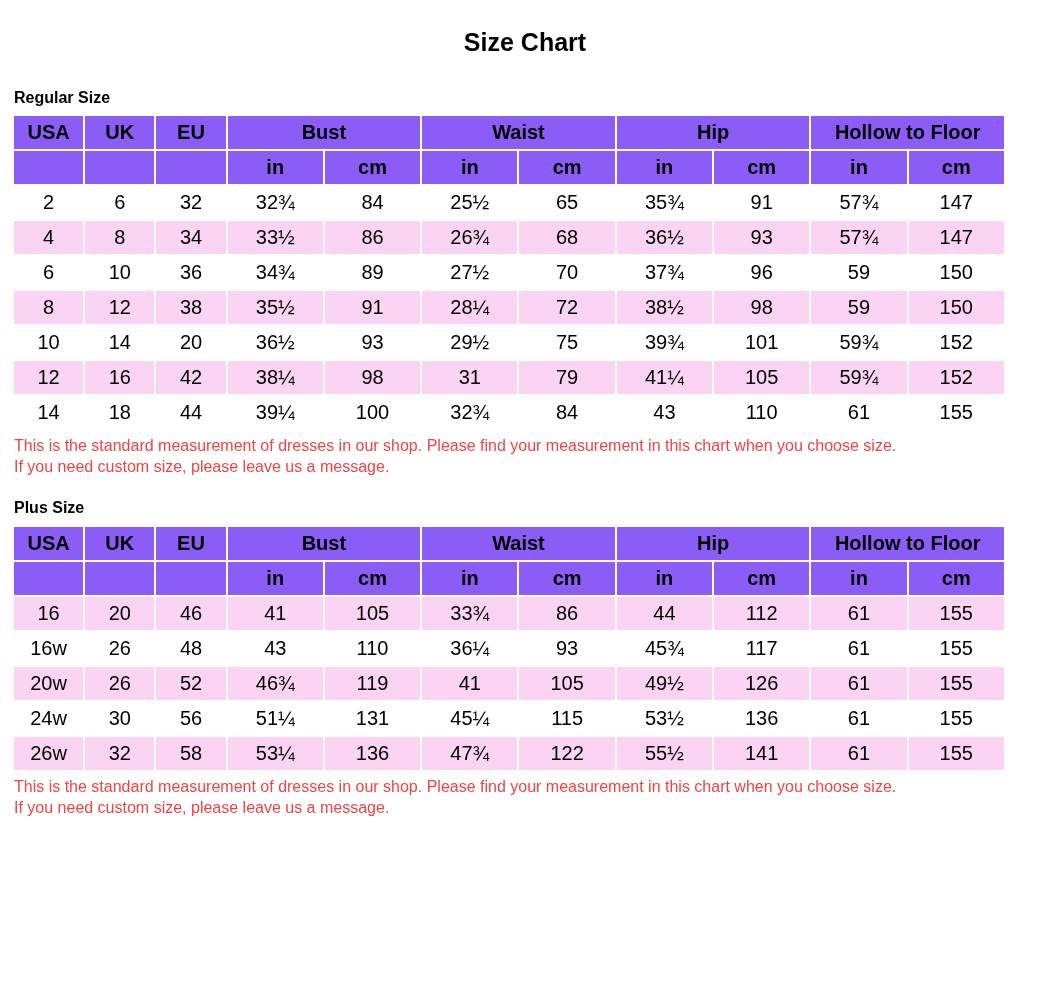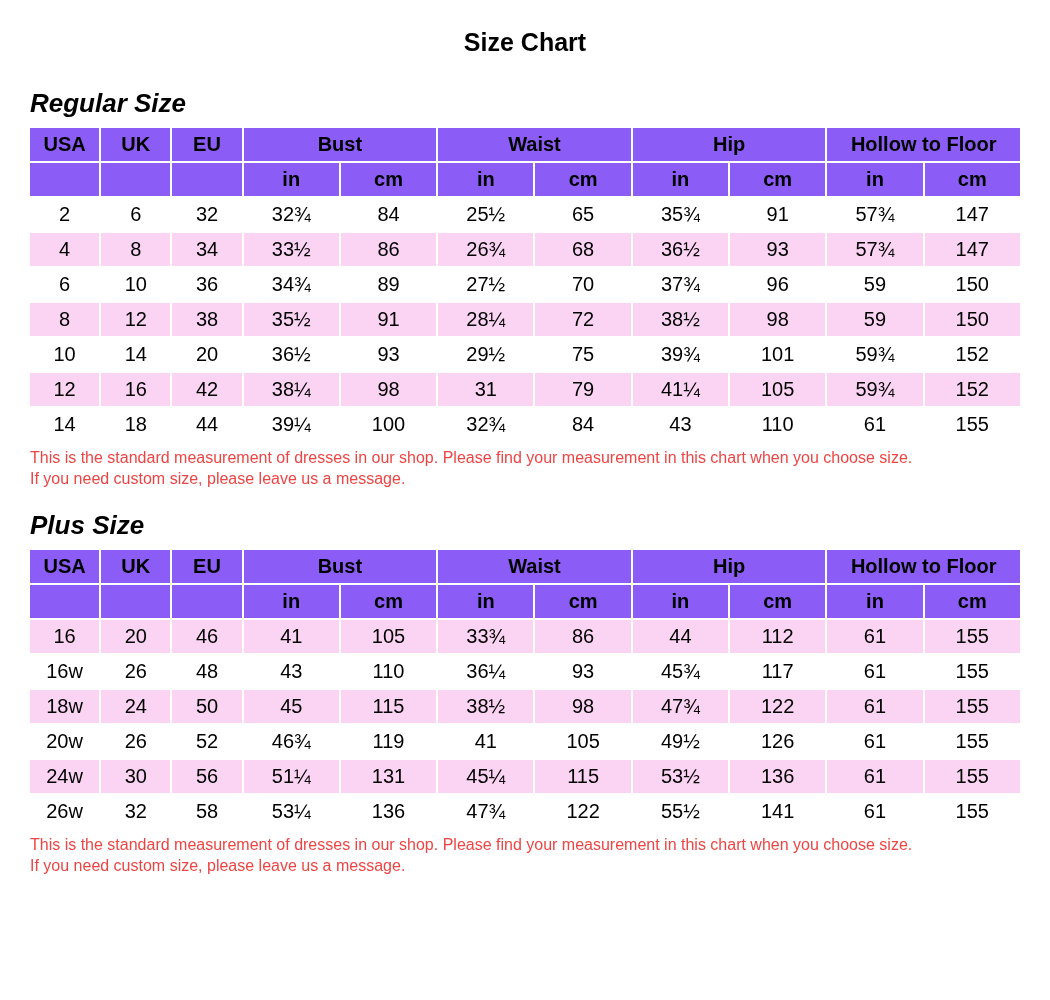--- a/index.html
+++ b/index.html
@@ -1,34 +1,33 @@
 <!DOCTYPE html>
 <html><head>
 <meta charset="utf-8">
 <style>
   html, body { margin: 0; padding: 0; background: #ffffff; }
   body {
     width: 1050px;
     font-family: "Liberation Sans", sans-serif;
     color: #000000;
   }
-  .page { padding: 0 28px; }
+  .page { padding: 0 12px; }
   .main-title {
     text-align: center;
     font-size: 25px;
     font-weight: bold;
     margin: 28px 0 0 0;
     line-height: 1.15;
   }
   .section-title {
-    font-size: 26px;
+    font-size: 16px;
     font-weight: bold;
     margin: 32px 0 7px 2px;
     line-height: 1.15;
-    font-style: italic;
   }
   .section-title.second { margin-top: 22px; }
   table.size-table {
     border-collapse: collapse;
     table-layout: fixed;
     width: 994px;
   }
   table.size-table th, table.size-table td {
     border: 2px solid #ffffff;
     height: 33px;
@@ -264,33 +263,20 @@
         <td>43</td>
         <td>110</td>
         <td>36¼</td>
         <td>93</td>
         <td>45¾</td>
         <td>117</td>
         <td>61</td>
         <td>155</td>
       </tr>
       <tr>
-        <td>18w</td>
-        <td>24</td>
-        <td>50</td>
-        <td>45</td>
-        <td>115</td>
-        <td>38½</td>
-        <td>98</td>
-        <td>47¾</td>
-        <td>122</td>
-        <td>61</td>
-        <td>155</td>
-      </tr>
-      <tr>
         <td>20w</td>
         <td>26</td>
         <td>52</td>
         <td>46¾</td>
         <td>119</td>
         <td>41</td>
         <td>105</td>
         <td>49½</td>
         <td>126</td>
         <td>61</td>

